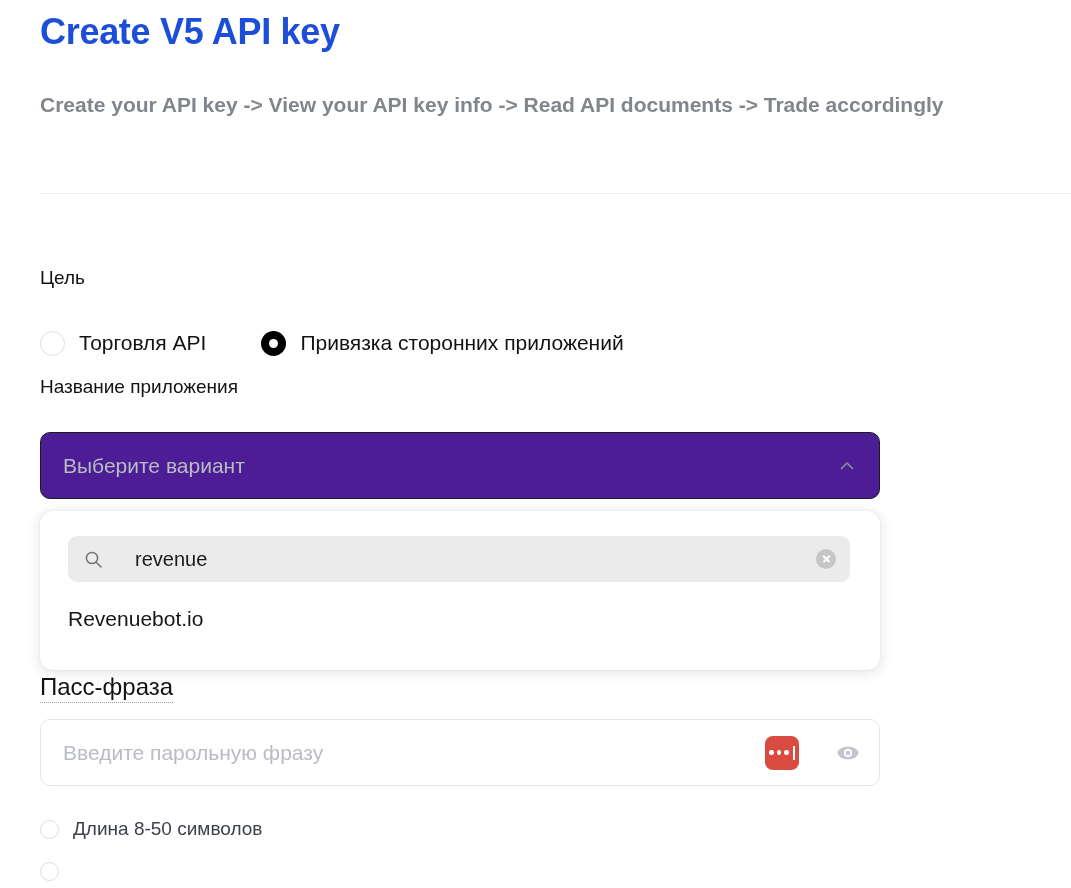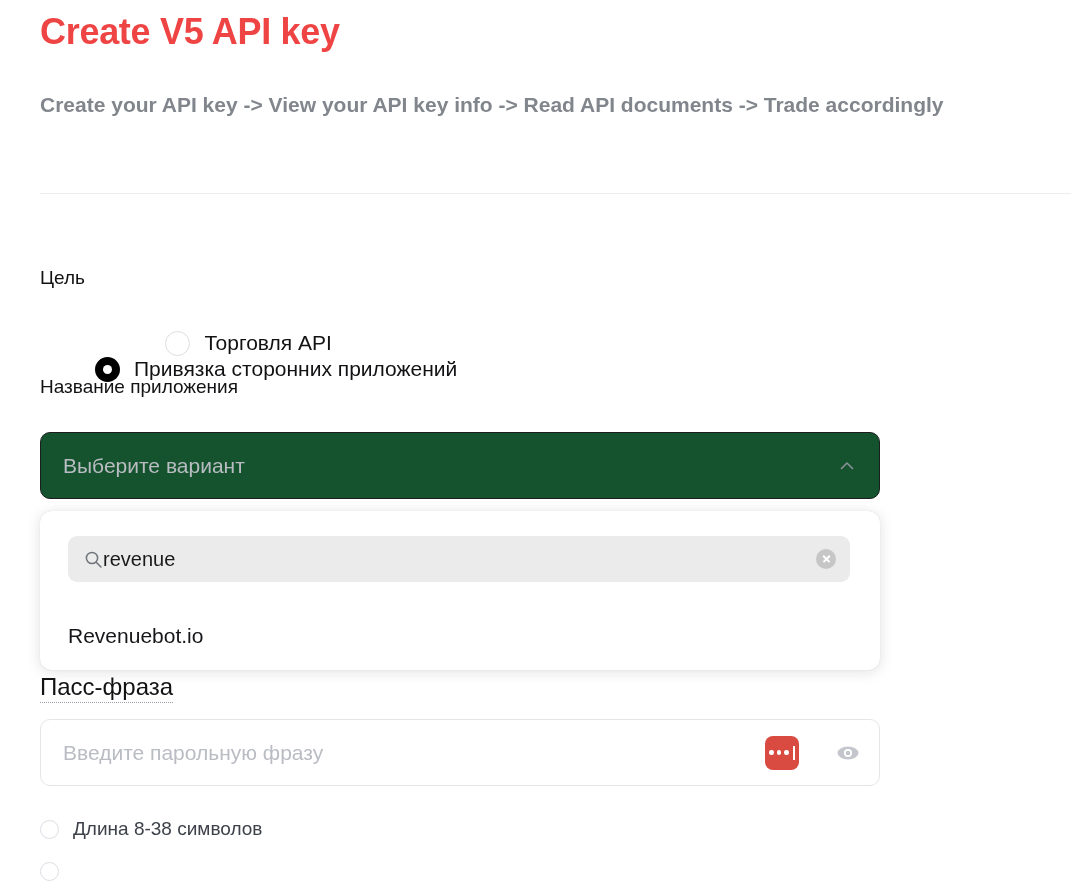--- a/index.html
+++ b/index.html
@@ -21,21 +21,21 @@
 
   
   .page-title {
     position: absolute;
     left: 40px;
     top: 8px;
     font-size: 36px;
     line-height: 48px;
     font-weight: 700;
     letter-spacing: -0.3px;
-    color: #ef4444;
+    color: #1d4ed8;
     white-space: nowrap;
   }
   .page-subtitle {
     position: absolute;
     left: 40px;
     top: 90px;
     font-size: 21px;
     line-height: 30px;
     font-weight: 700;
     color: #81858c;
@@ -60,21 +60,20 @@
   }
   .label-purpose { left: 40px; top: 265px; }
   .label-appname { left: 40px; top: 374px; }
 
   .radio-group {
     position: absolute;
     left: 40px;
     top: 330px;
     display: flex;
     align-items: center;
-    flex-direction: column;
   }
   .radio-option {
     display: flex;
     align-items: center;
     cursor: pointer;
   }
   .radio-option + .radio-option { margin-left: 55px; align-items: flex-end; }
   .radio-mark {
     width: 25px;
     height: 25px;
@@ -110,21 +109,21 @@
 
   
   .select-box {
     position: absolute;
     left: 40px;
     top: 432px;
     width: 840px;
     height: 67px;
     border: 1.6px solid #1d1d1f;
     border-radius: 10px;
-    background: #14532d;
+    background: #4c1d95;
     display: flex;
     align-items: center;
     padding: 0 22px;
     cursor: pointer;
   }
   .select-placeholder {
     flex: 1 1 auto;
     font-size: 21px;
     color: #b9bcc2;
     white-space: nowrap;
@@ -162,21 +161,21 @@
     padding: 0 14px 0 16px;
   }
   .search-icon {
     flex: 0 0 auto;
     width: 19px;
     height: 19px;
     display: block;
   }
   .dd-search-value {
     flex: 1 1 auto;
-    margin-left: 0;
+    margin-left: 32px;
     font-size: 20px;
     color: #1a1a1a;
     white-space: nowrap;
     overflow: hidden;
   }
   .clear-btn {
     flex: 0 0 auto;
     width: 20px;
     height: 20px;
     border-radius: 50%;
@@ -199,21 +198,21 @@
   .clear-btn::before { transform: rotate(45deg); }
   .clear-btn::after  { transform: rotate(-45deg); }
 
   .dd-option {
     position: absolute;
     left: 0;
     top: 96px;
     width: 100%;
     height: 58px;
     display: flex;
-    align-items: center;
+    align-items: flex-start;
     padding: 0 28px;
     font-size: 21px;
     color: #16161a;
     cursor: pointer;
   }
 
   
   .label-passphrase {
     position: absolute;
     left: 40px;
@@ -386,20 +385,20 @@
       <circle cx="13" cy="13" r="4.1" fill="#ffffff"></circle>
       <circle cx="13" cy="13" r="2.3" fill="#c3c7cd"></circle>
     </svg>
   </span>
 </div>
 
 <div class="rules">
 
   <div class="rule-row">
     <span class="rule-mark"></span>
-    <span class="rule-text">Длина 8-38 символов</span>
+    <span class="rule-text">Длина 8-50 символов</span>
   </div>
 
   <div class="rule-row">
     <span class="rule-mark"></span>
   </div>
 
 </div>
 
 </body></html>

